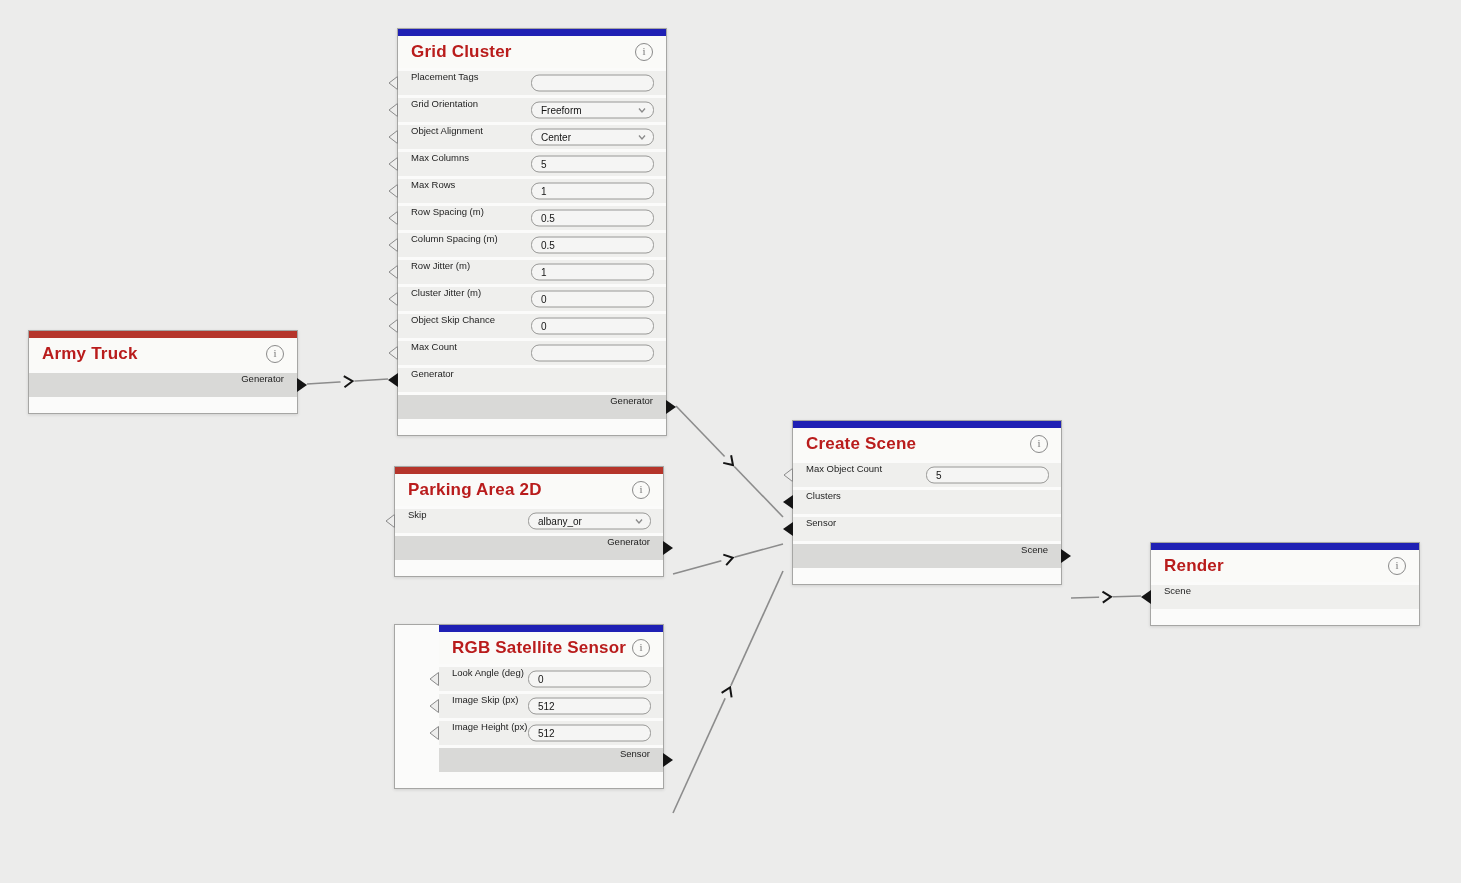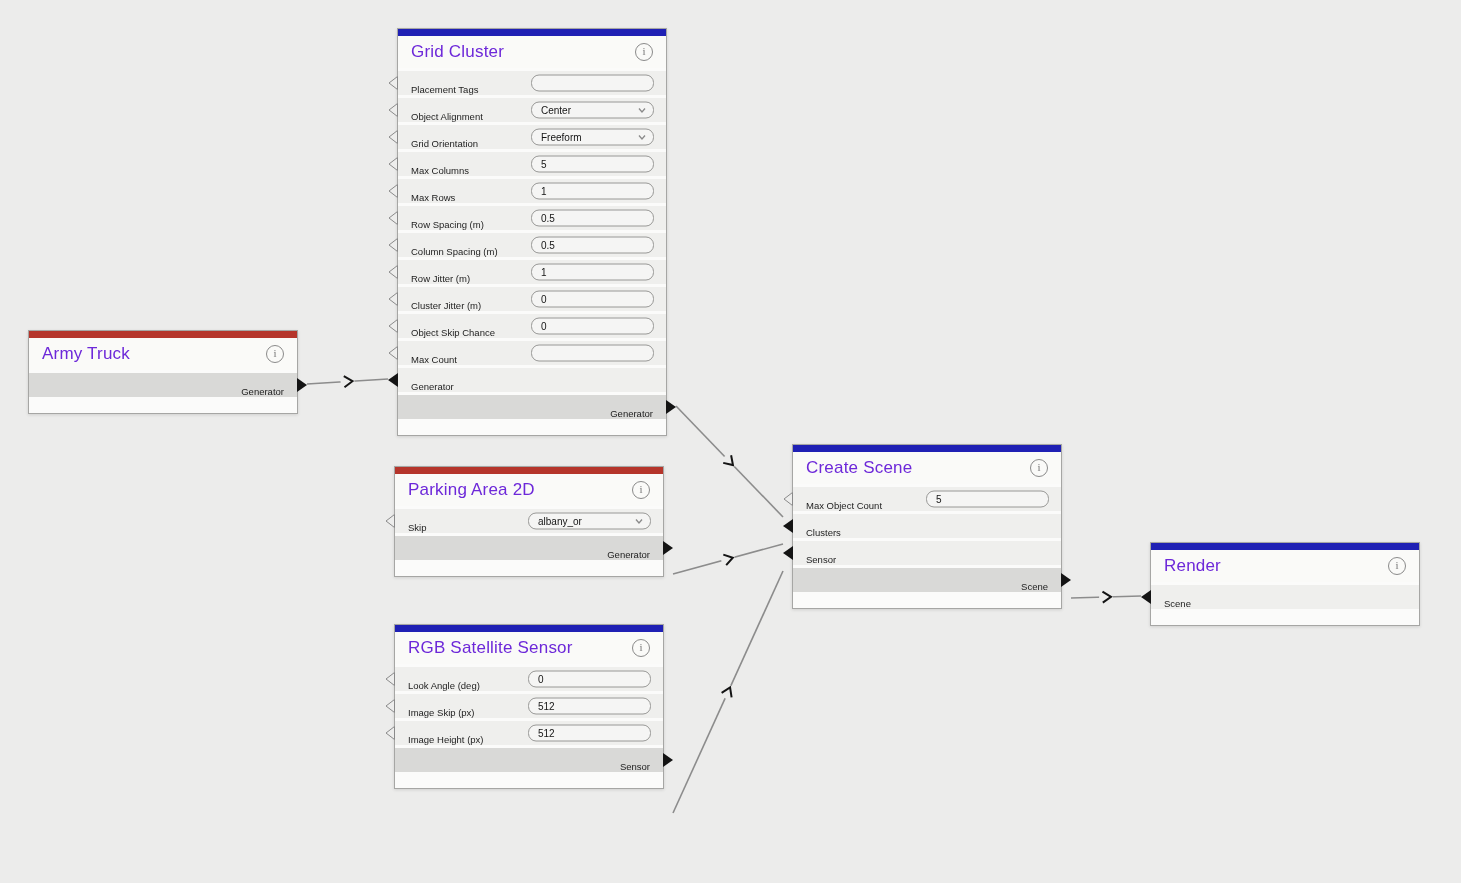--- a/index.html
+++ b/index.html
@@ -21,32 +21,32 @@
   }
   .accent { height:7px; }
   .accent.red  { background:var(--red); }
   .accent.blue { background:var(--blue); }
 
   .titlebar {
     height:32px; margin-bottom:3px; padding:0 13px;
     background:#fafaf8;
     display:flex; align-items:center; justify-content:space-between;
   }
-  .title { font-size:17px; font-weight:400; color:#6d28d9; letter-spacing:.2px; }
+  .title { font-size:17px; font-weight:700; color:#b91c1c; letter-spacing:.2px; }
   .info-icon {
     width:18px; height:18px; flex:0 0 18px;
     border:1.5px solid #8a8a8a; border-radius:50%;
     color:#787878; font:400 11px/15px "Liberation Serif", serif;
     text-align:center; cursor:pointer;
   }
 
   .row {
     position:relative; height:24px; margin-bottom:3px; padding:0 13px;
     background:#efefed;
-    display:flex; align-items:flex-end;
+    display:flex; align-items:flex-start;
   }
   .row.outrow { background:#d9d9d7; justify-content:flex-end; }
   .flabel, .olabel { font-size:9.5px; color:#1d1d1d; }
 
   .fbox {
     position:absolute; right:12px; top:50%; transform:translateY(-50%);
     width:123px; height:17px;
     border:1px solid #989896; border-radius:8px;
     background:#f5f5f4;
     display:flex; align-items:center; padding:0 9px;
@@ -107,44 +107,44 @@
         </svg>
     <span class="flabel">Placement Tags</span>
     <span class="fbox">
           <span></span>
         </span>
   </div>
   <div class="row">
     <svg class="port in" viewBox="0 0 10 14">
           <polygon points="9.5,0.5 9.5,13.5 1,7" fill="#ededec" stroke="#8a8a8a"></polygon>
         </svg>
+    <span class="flabel">Grid Orientation</span>
+    <span class="fbox">
+          <span>Freeform</span>
+      <svg class="caret" width="8" height="6" viewBox="0 0 8 6">
+            <polyline points="1,1 4,4.5 7,1" fill="none" stroke="#8a8a8a" stroke-width="1.3"></polyline>
+          </svg>
+    </span>
+  </div>
+  <div class="row">
+    <svg class="port in" viewBox="0 0 10 14">
+          <polygon points="9.5,0.5 9.5,13.5 1,7" fill="#ededec" stroke="#8a8a8a"></polygon>
+        </svg>
     <span class="flabel">Object Alignment</span>
     <span class="fbox">
           <span>Center</span>
       <svg class="caret" width="8" height="6" viewBox="0 0 8 6">
             <polyline points="1,1 4,4.5 7,1" fill="none" stroke="#8a8a8a" stroke-width="1.3"></polyline>
           </svg>
     </span>
   </div>
   <div class="row">
     <svg class="port in" viewBox="0 0 10 14">
           <polygon points="9.5,0.5 9.5,13.5 1,7" fill="#ededec" stroke="#8a8a8a"></polygon>
         </svg>
-    <span class="flabel">Grid Orientation</span>
-    <span class="fbox">
-          <span>Freeform</span>
-      <svg class="caret" width="8" height="6" viewBox="0 0 8 6">
-            <polyline points="1,1 4,4.5 7,1" fill="none" stroke="#8a8a8a" stroke-width="1.3"></polyline>
-          </svg>
-    </span>
-  </div>
-  <div class="row">
-    <svg class="port in" viewBox="0 0 10 14">
-          <polygon points="9.5,0.5 9.5,13.5 1,7" fill="#ededec" stroke="#8a8a8a"></polygon>
-        </svg>
     <span class="flabel">Max Columns</span>
     <span class="fbox">
           <span>5</span>
         </span>
   </div>
   <div class="row">
     <svg class="port in" viewBox="0 0 10 14">
           <polygon points="9.5,0.5 9.5,13.5 1,7" fill="#ededec" stroke="#8a8a8a"></polygon>
         </svg>
     <span class="flabel">Max Rows</span>
@@ -240,21 +240,21 @@
     </span>
   </div>
   <div class="row outrow">
     <span class="olabel">Generator</span>
     <svg class="port out" viewBox="0 0 10 14">
           <polygon points="0,0 0,14 10,7" fill="#141414"></polygon>
         </svg>
   </div>
 </div>
 
-<div class="node" style="left:394px; top:624px;">
+<div class="node" style="left:394px; top:624px;padding-left:44px;">
   <div class="accent blue"></div>
   <div class="titlebar">
     <span class="title">RGB Satellite Sensor</span>
     <span class="info-icon">i</span>
   </div>
   <div class="row">
     <svg class="port in" viewBox="0 0 10 14">
           <polygon points="9.5,0.5 9.5,13.5 1,7" fill="#ededec" stroke="#8a8a8a"></polygon>
         </svg>
     <span class="flabel">Look Angle (deg)</span>
@@ -281,21 +281,21 @@
         </span>
   </div>
   <div class="row outrow">
     <span class="olabel">Sensor</span>
     <svg class="port out" viewBox="0 0 10 14">
           <polygon points="0,0 0,14 10,7" fill="#141414"></polygon>
         </svg>
   </div>
 </div>
 
-<div class="node" style="left:792px; top:444px;">
+<div class="node" style="left:792px; top:420px;">
   <div class="accent blue"></div>
   <div class="titlebar">
     <span class="title">Create Scene</span>
     <span class="info-icon">i</span>
   </div>
   <div class="row">
     <svg class="port in" viewBox="0 0 10 14">
           <polygon points="9.5,0.5 9.5,13.5 1,7" fill="#ededec" stroke="#8a8a8a"></polygon>
         </svg>
     <span class="flabel">Max Object Count</span>

